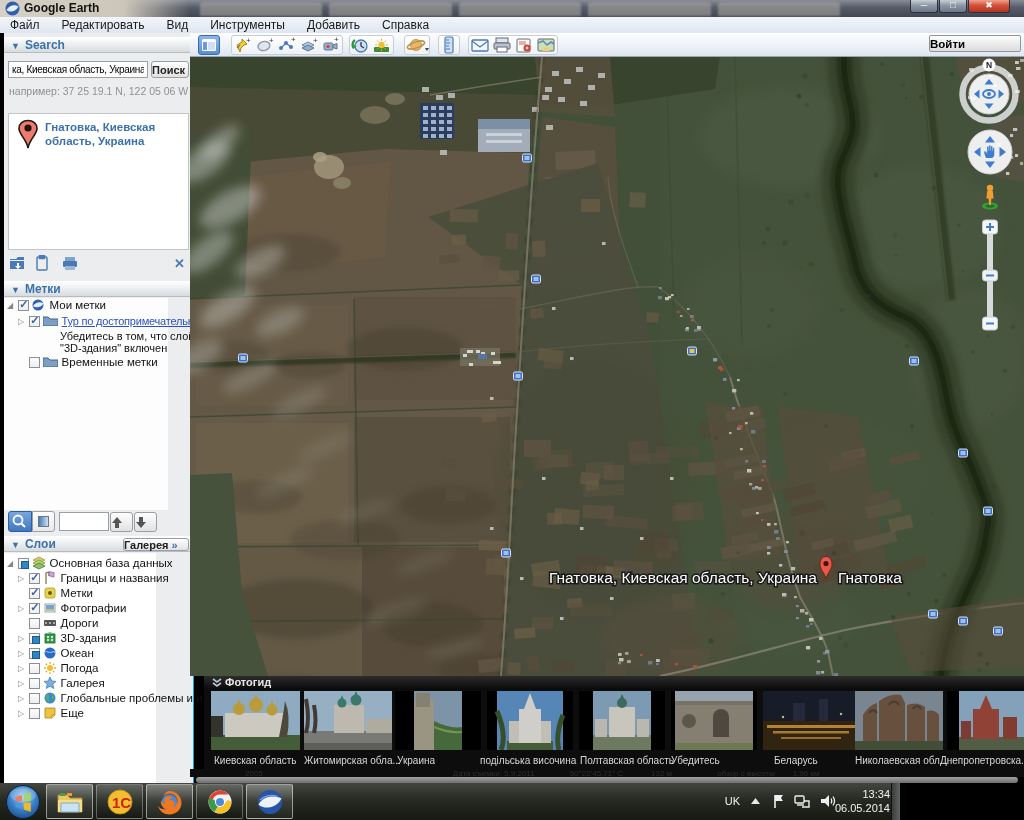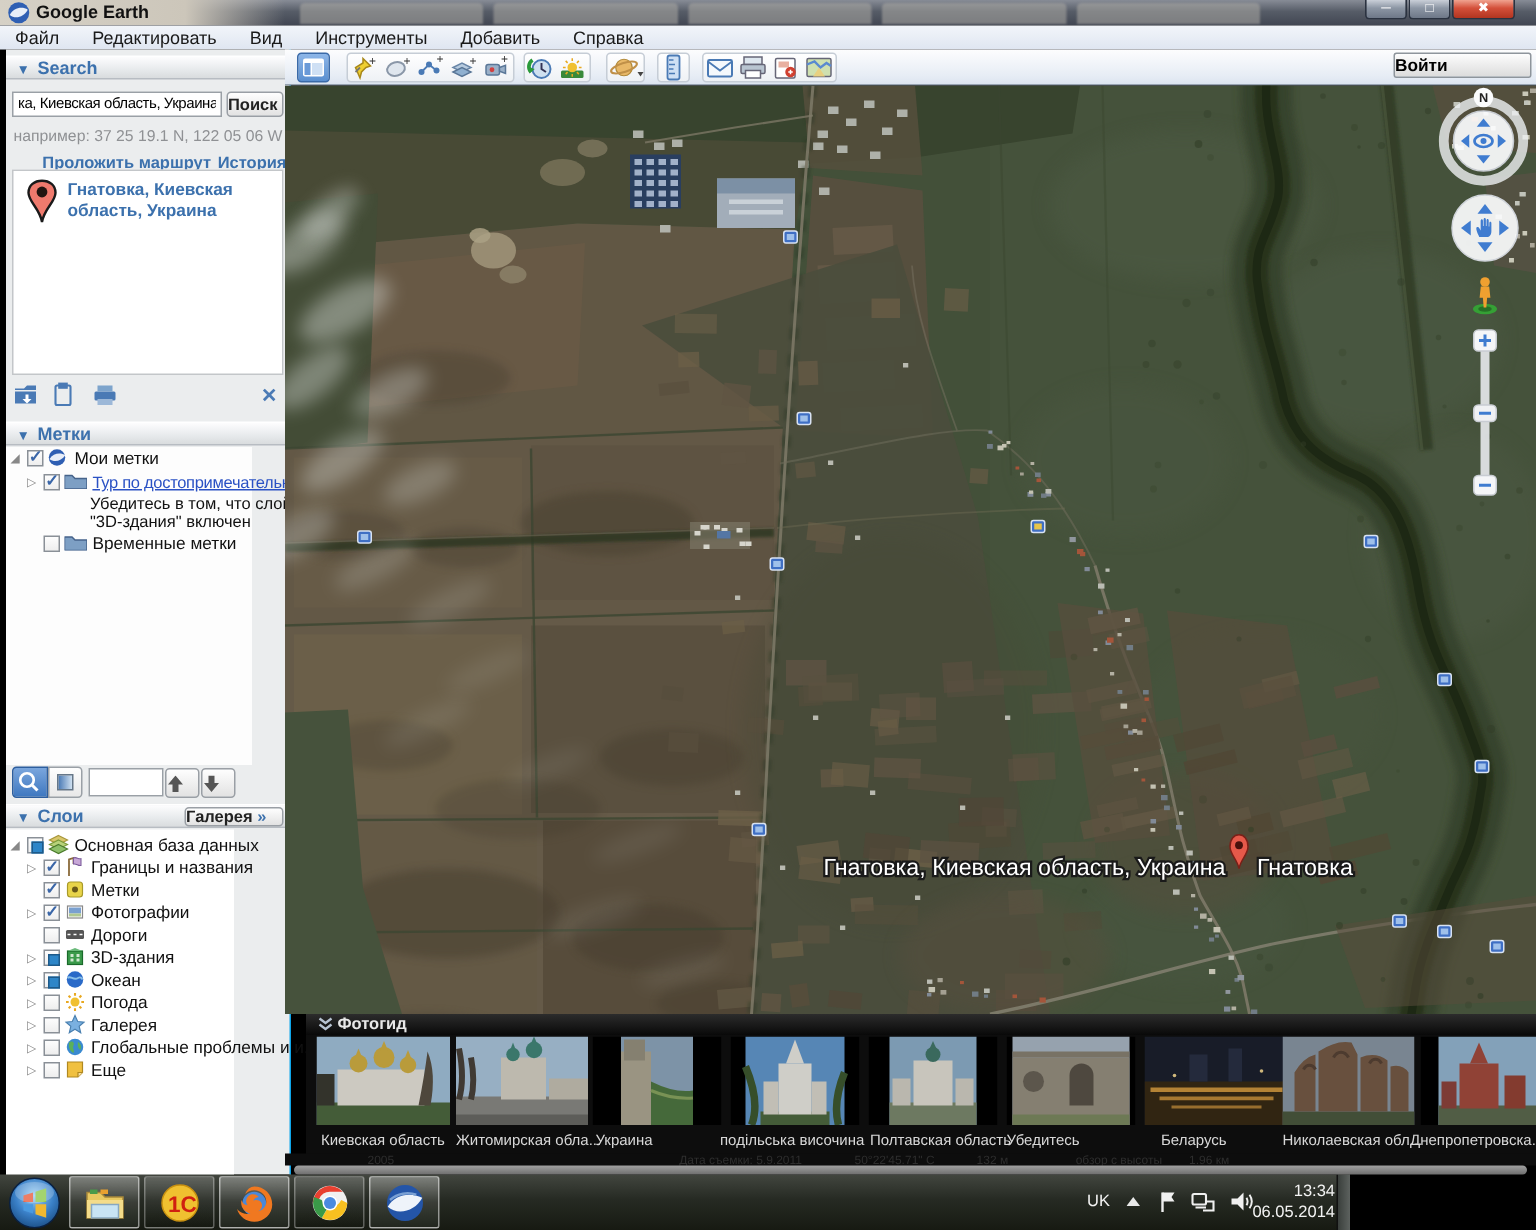--- a/index.html
+++ b/index.html
@@ -70,21 +70,20 @@
     <span>Вид</span>
     <span>Инструменты</span>
     <span>Добавить</span>
     <span>Справка</span>
   </div>
 <div id="sidebar" class="abs">
 <div class="phead" style="top:4px"><span class="tri">▼</span>Search</div>
 <input class="search" style="left: 4px; top: 28px; width: 140px; height: 17px;" value="ка, Киевская область, Украина">
 <div class="btn abs" style="left:147px;top:28px;width:38px;height:17px;line-height:16px">Поиск</div>
 <div class="graytxt abs" style="left:5px;top:52px;white-space:nowrap">например: 37 25 19.1 N, 122 05 06 W</div>
-<div class="abs" style="left:0;top:66px;width:187px;text-align:right;white-space:nowrap"><span class="bluelink">Проложить маршрут</span> <span class="bluelink">История</span></div>
 <div class="resultbox" style="top:80px;height:137px">
 <svg style="position:absolute;left:8px;top:5px" width="22" height="30" viewBox="0 0 22 30">
         <path d="M11,29 C9.5,20 2,15.5 2,9.5 C2,4.5 6,1.5 11,1.5 C16,1.5 20,4.5 20,9.5 C20,15.5 12.5,20 11,29Z" fill="#ef7a6d" stroke="#1a1a1a" stroke-width="1.6"></path>
         <circle cx="11" cy="9" r="3.6" fill="#221510"></circle>
       </svg>
 <div style="position:absolute;left:36px;top:6px;width:142px;color:#3c71ad;font-weight:bold;font-size:11.5px;line-height:14px">Гнатовка, Киевская область, Украина</div>
 </div>
 <svg class="abs" style="left:6px;top:222px" width="178" height="16">
 <g fill="#4a7ab5">
         <path d="M0,4 h6 l2,-2 h6 v3 h-14z M0,6 h14 v8 h-14z"></path>

